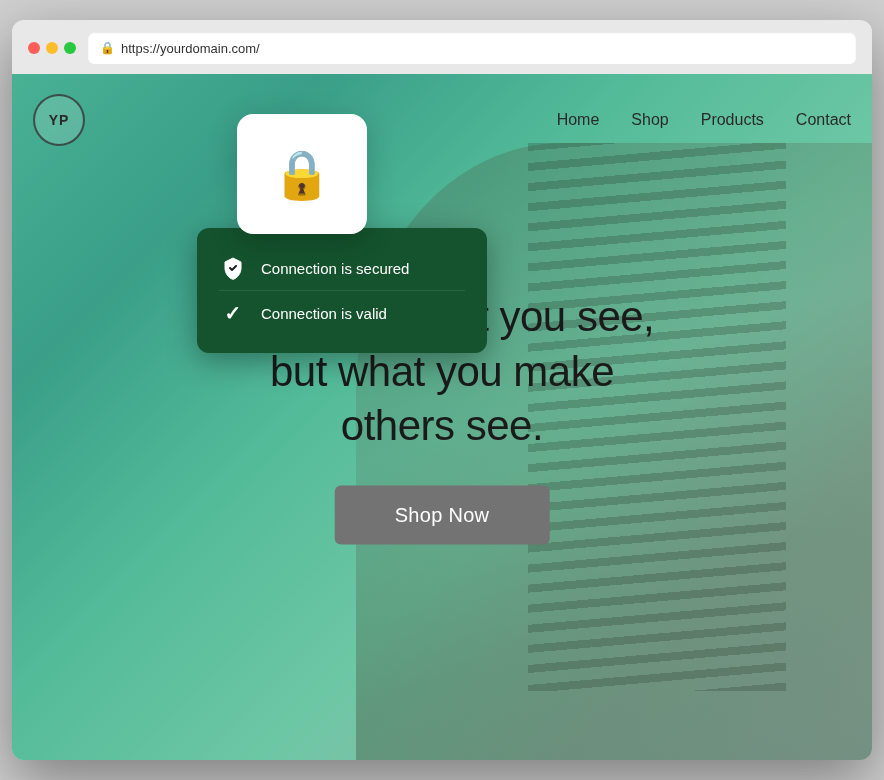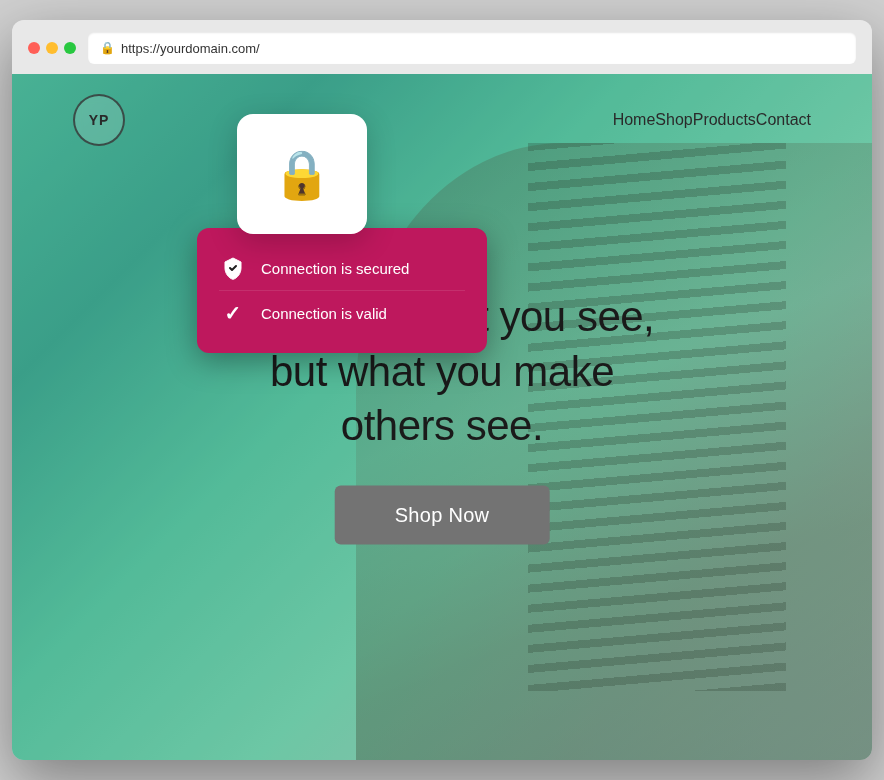--- a/index.html
+++ b/index.html
@@ -121,21 +121,21 @@
     }
 
     
     .website-nav {
       position: absolute;
       top: 0;
       left: 0;
       right: 0;
       display: flex;
       align-items: center;
-      padding: 20px 61px;
+      padding: 20px 21px;
       z-index: 5;
     }
 
     .logo-circle {
       width: 52px;
       height: 52px;
       border-radius: 50%;
       border: 2px solid rgba(50,50,50,0.8);
       display: flex;
       align-items: center;
@@ -147,20 +147,21 @@
     .logo-text {
       font-size: 14px;
       font-weight: 700;
       color: #2a2a2a;
       letter-spacing: 1px;
     }
 
     .nav-links {
       margin-left: auto;
       display: flex;
+      gap: 32px;
       align-items: center;
     }
 
     .nav-link {
       font-size: 16px;
       color: #2a2a2a;
       font-weight: 500;
       cursor: pointer;
       text-decoration: none;
     }
@@ -219,21 +220,21 @@
       position: relative;
       z-index: 2;
     }
 
     .lock-icon-large {
       font-size: 48px;
       color: #1a1a1a;
     }
 
     .security-dropdown {
-      background: #be185d;
+      background: #14532d;
       border-radius: 12px;
       padding: 18px 22px;
       margin-top: -6px;
       box-shadow: 0 8px 30px rgba(0,0,0,0.35);
       min-width: 290px;
     }
 
     .security-item {
       display: flex;
       align-items: center;

